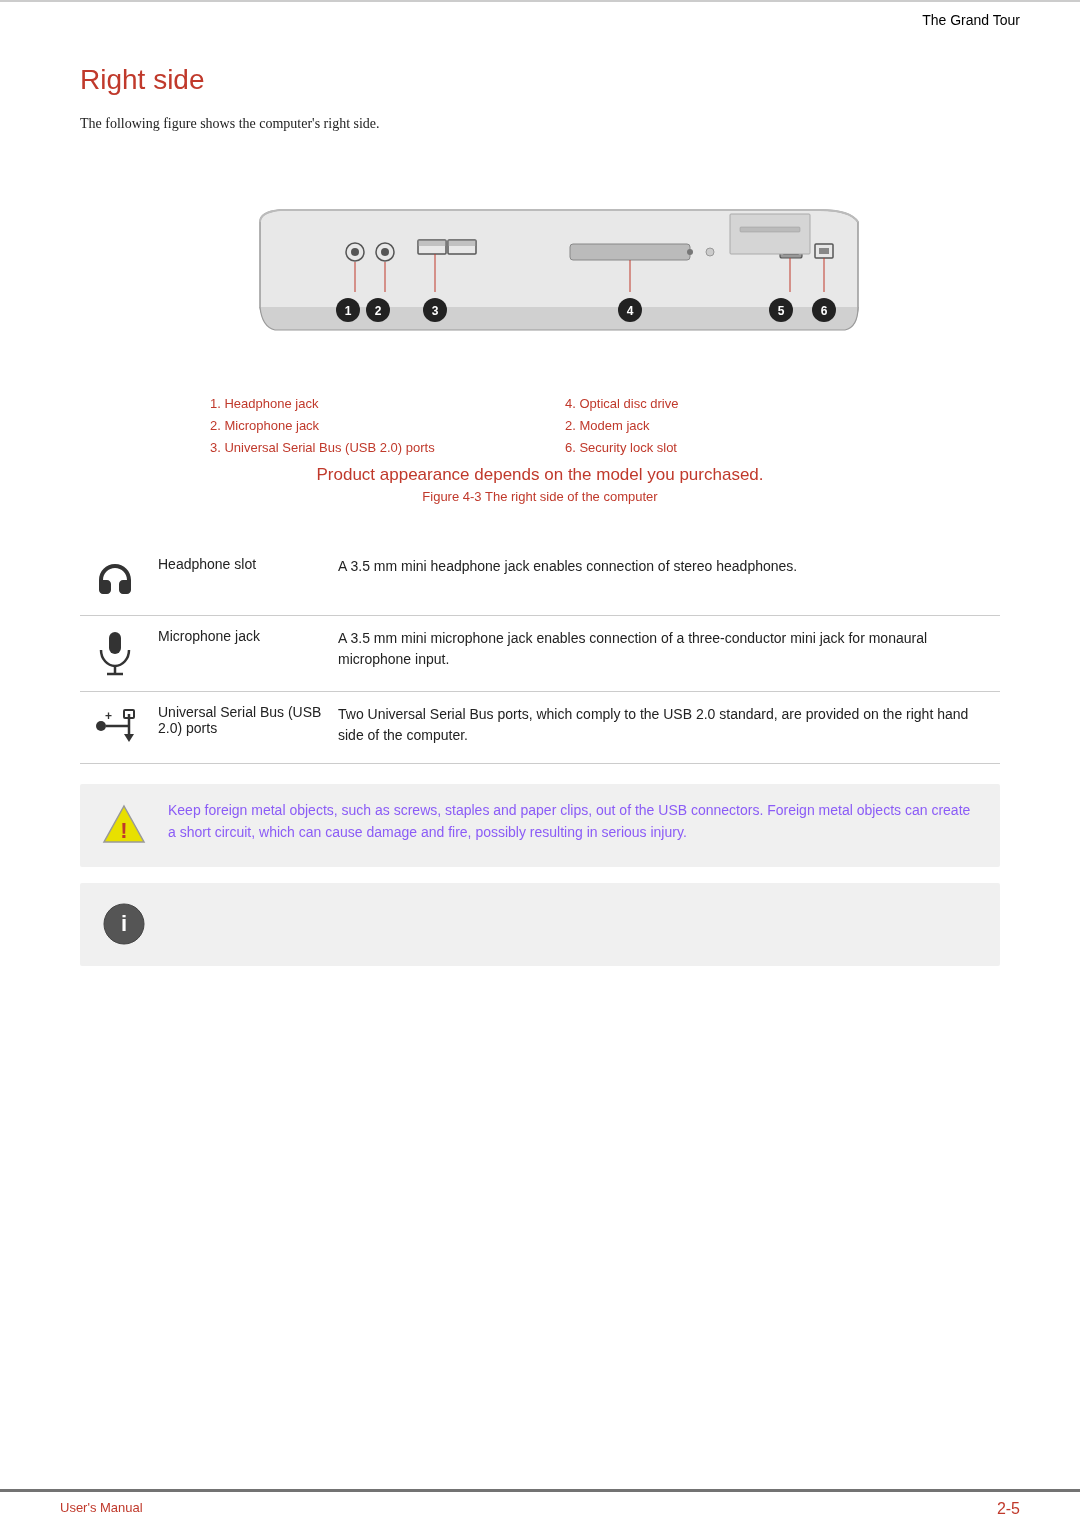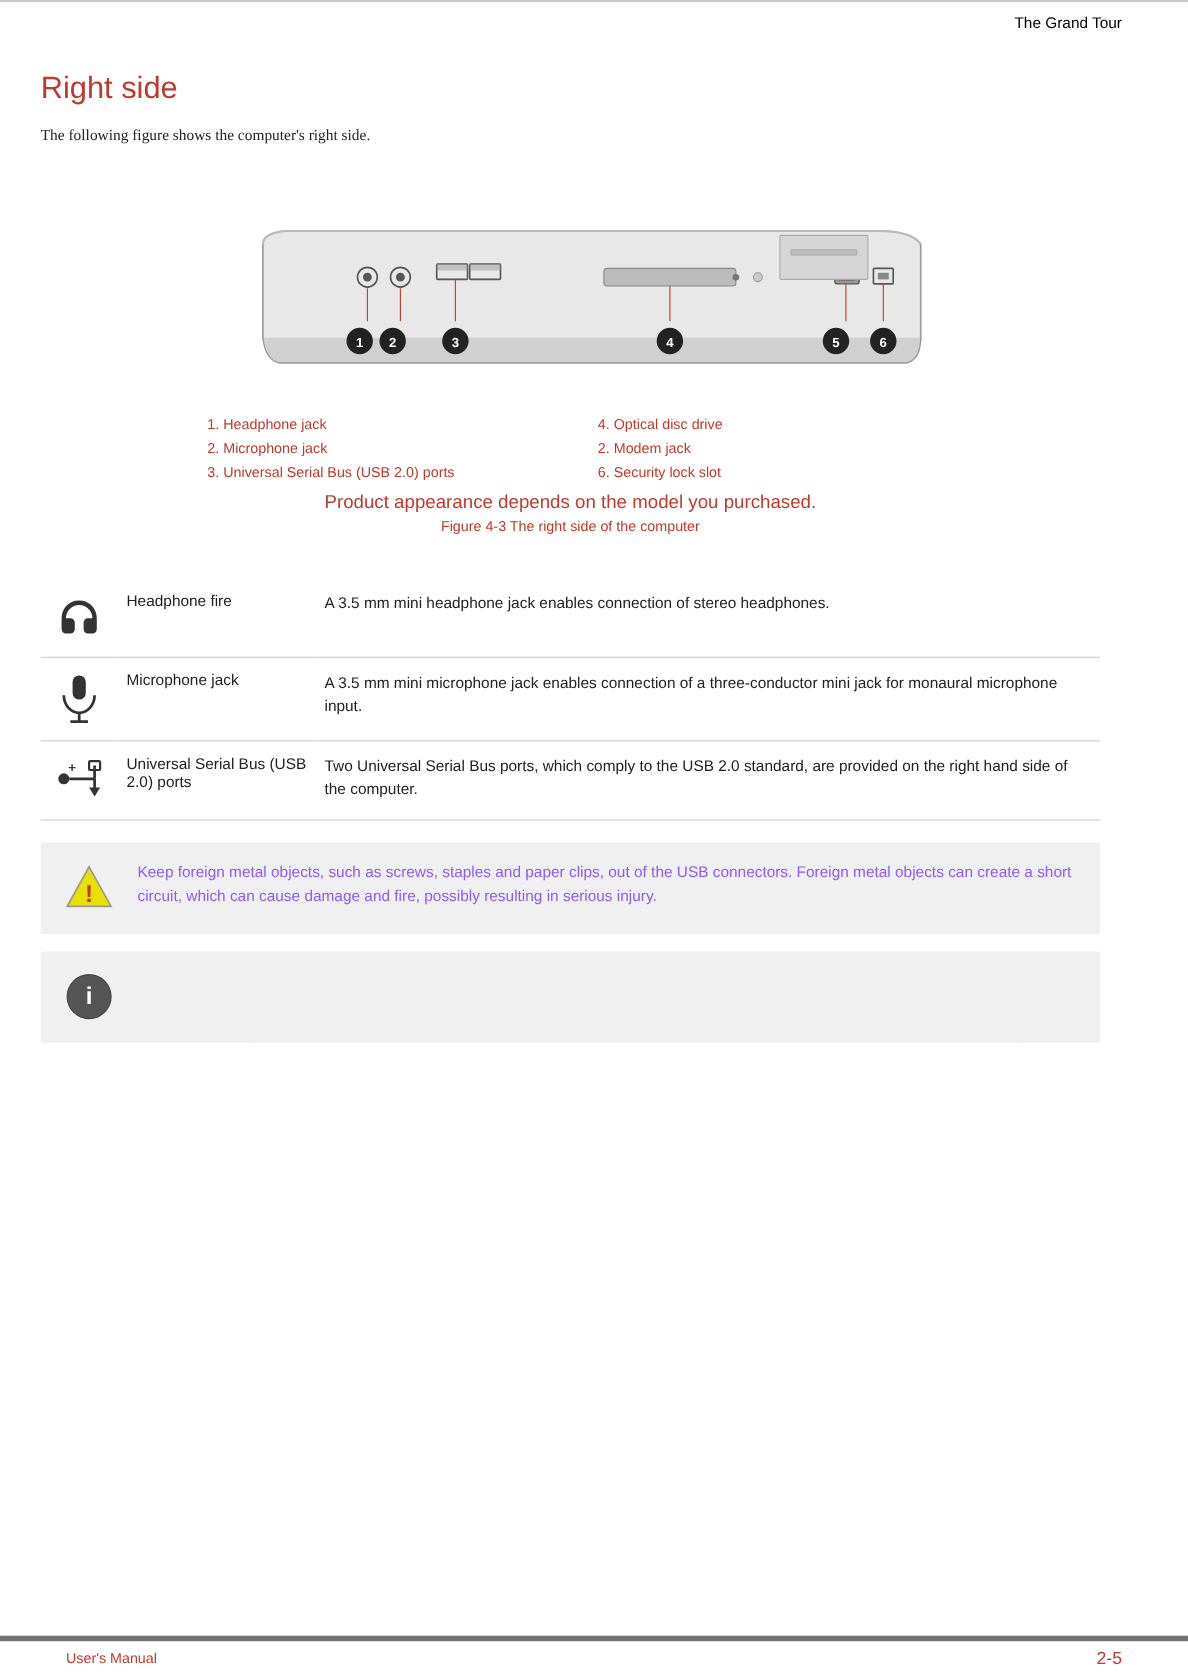--- a/index.html
+++ b/index.html
@@ -20,21 +20,21 @@
       justify-content: flex-end;
       padding: 10px 60px 6px 60px;
     }
     .header-title {
       color: #000000;
       font-size: 14px;
     }
 
     
     .content {
-      padding: 30px 80px 80px 37px;
+      padding: 30px 80px 80px 80px;
     }
 
     .page-title {
       color: #c0392b;
       font-size: 28px;
       font-weight: normal;
       margin-bottom: 20px;
     }
 
     .intro-text {
@@ -55,21 +55,21 @@
     }
 
     .laptop-svg-wrapper {
       width: 100%;
     }
 
     
     .labels-section {
       display: flex;
       gap: 40px;
-      margin-top: 0;
+      margin-top: 18px;
       width: 100%;
       padding-left: 10px;
     }
     .labels-col {
       flex: 1;
     }
     .labels-col p {
       color: #c0392b;
       font-size: 13px;
       line-height: 1.7;
@@ -133,21 +133,21 @@
       padding-top: 2px;
     }
     .notice-text {
       font-size: 14px;
       line-height: 1.55;
       color: #8b5cf6;
     }
 
     
     .footer {
-      border-top: 5px solid #737373;
+      border-top: 3px solid #737373;
       display: flex;
       justify-content: space-between;
       padding: 8px 60px;
       position: absolute;
       bottom: 0;
       left: 0;
       right: 0;
     }
     .footer-left {
       color: #c0392b;
@@ -259,21 +259,21 @@
 
   <table class="info-table">
     <tbody>
 
       <tr>
         <td class="icon-cell">
           <svg width="44" height="44" viewBox="0 0 44 44">
             <path d="M22 8 C13 8 6 15 6 24 L6 34 C6 36.2 7.8 38 10 38 L14 38 C16.2 38 18 36.2 18 34 L18 28 C18 25.8 16.2 24 14 24 L10 24 L10 24 C10 17.4 15.4 12 22 12 C28.6 12 34 17.4 34 24 L30 24 C27.8 24 26 25.8 26 28 L26 34 C26 36.2 27.8 38 30 38 L34 38 C36.2 38 38 36.2 38 34 L38 24 C38 15 31 8 22 8 Z" fill="#333"></path>
           </svg>
         </td>
-        <td class="name-cell">Headphone fire</td>
+        <td class="name-cell">Headphone slot</td>
         <td class="desc-cell">A 3.5 mm mini headphone jack enables connection of stereo headphones.</td>
       </tr>
 
       <tr>
         <td class="icon-cell">
           <svg width="44" height="48" viewBox="0 0 44 48">
             <rect x="16" y="4" width="12" height="22" rx="6" fill="#333"></rect>
             <path d="M8 22 C8 30.8 14.3 38 22 38 C29.7 38 36 30.8 36 22" fill="none" stroke="#333" stroke-width="2.5"></path>
             <line x1="22" y1="38" x2="22" y2="46" stroke="#333" stroke-width="2.5"></line>
             <line x1="14" y1="46" x2="30" y2="46" stroke="#333" stroke-width="2.5"></line>

